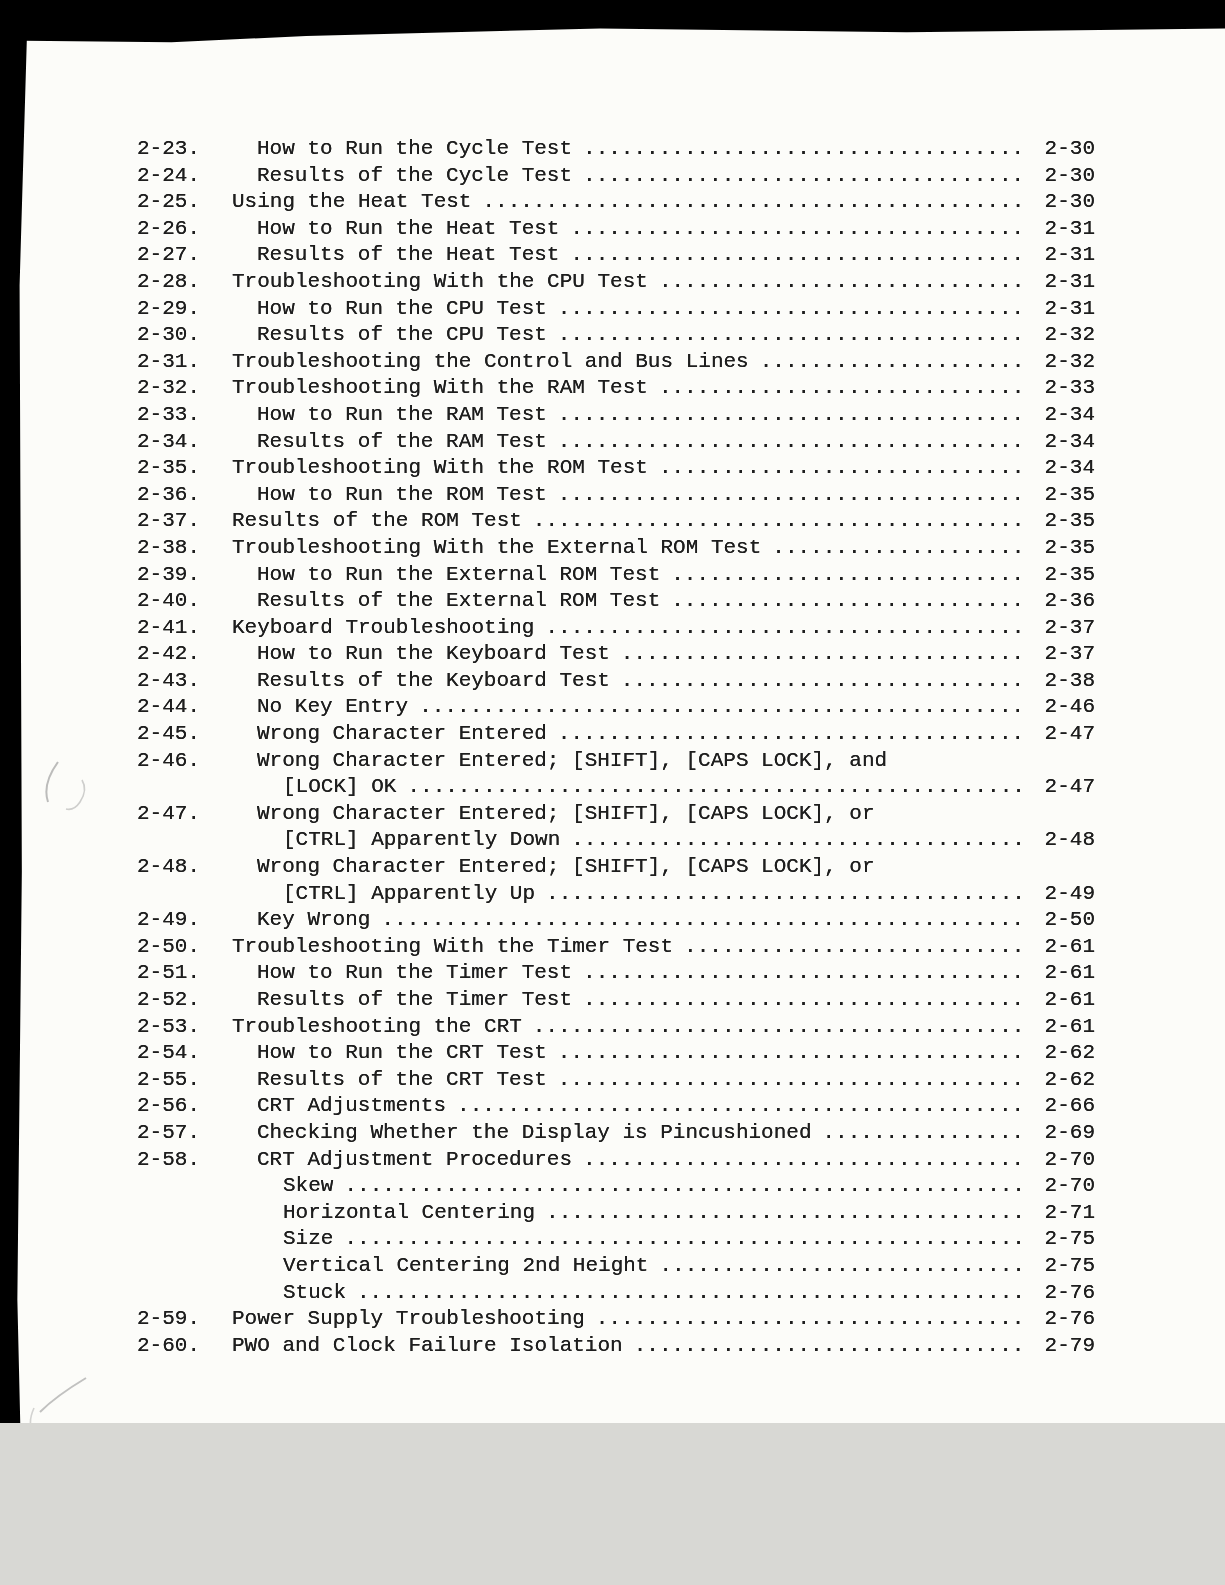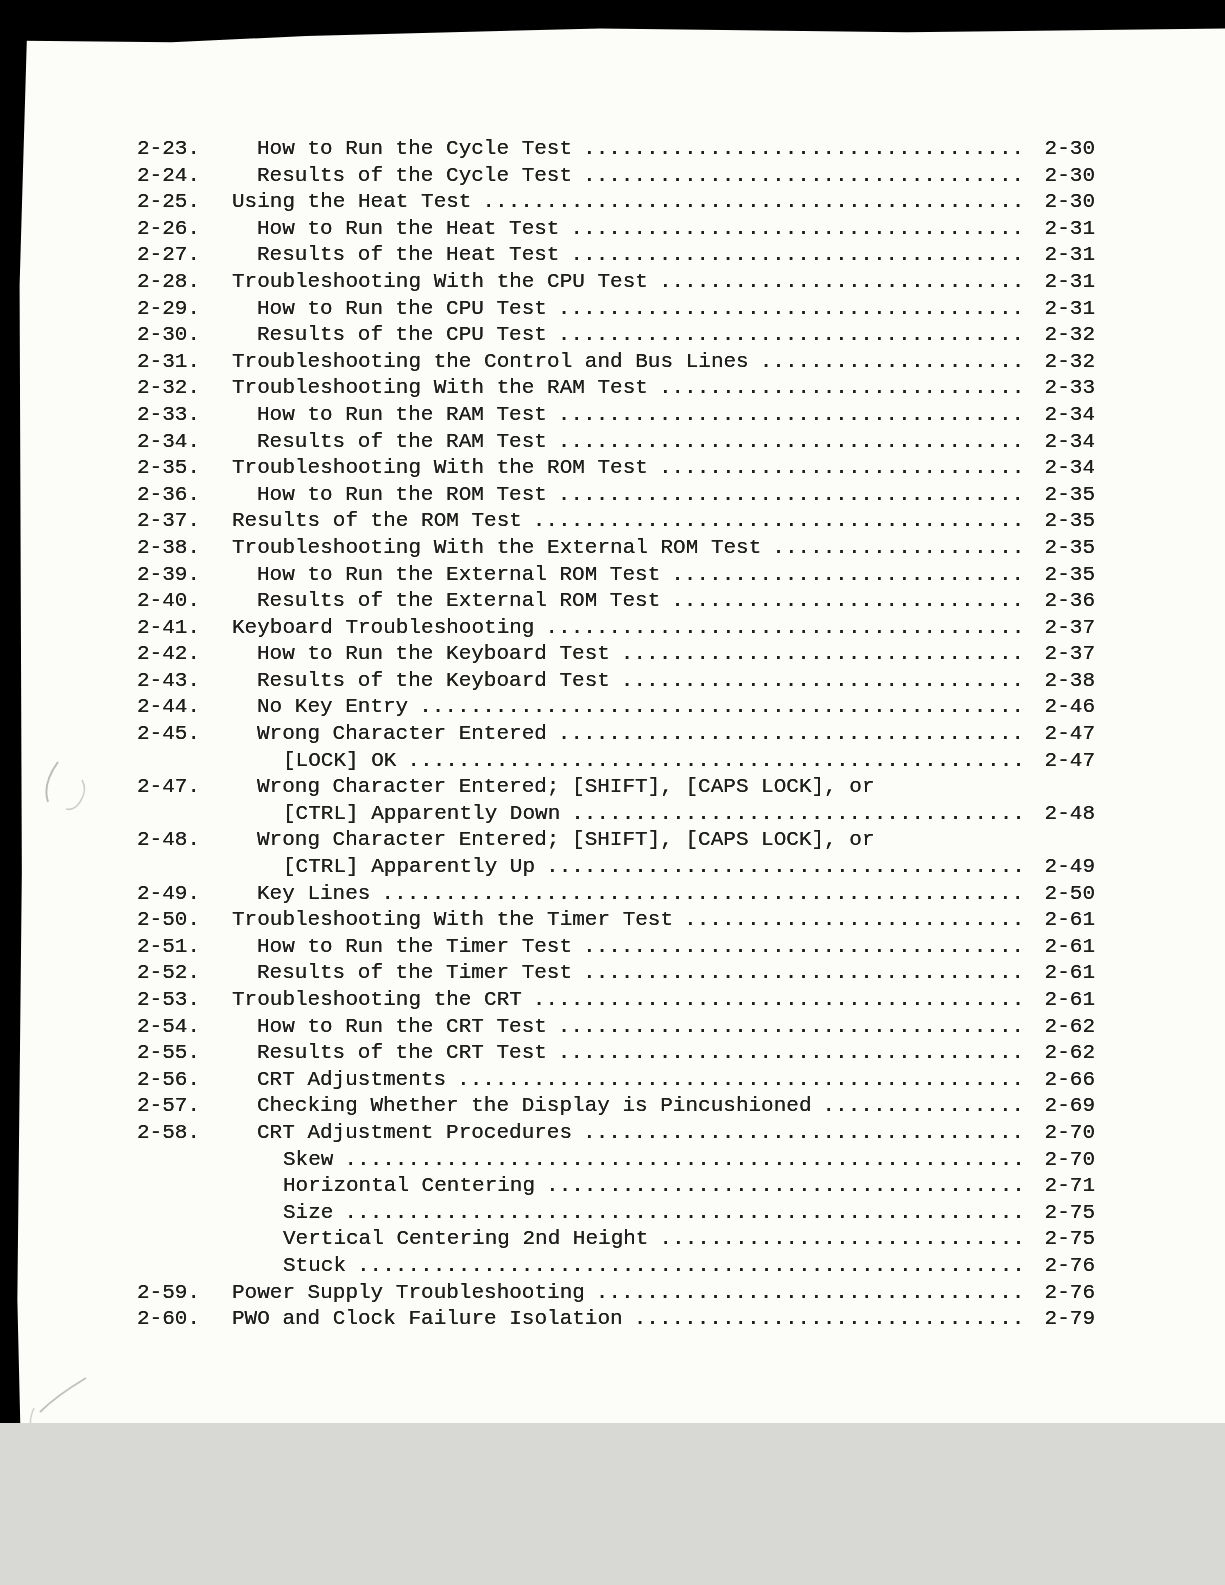--- a/index.html
+++ b/index.html
@@ -90,26 +90,27 @@
       <div class="row"><span class="num">2-36.</span><span class="title ind1">How to Run the ROM Test</span><span class="leader">................................................................................................................................................................................................................................................</span><span class="pg">2-35</span></div>
       <div class="row"><span class="num">2-37.</span><span class="title ind0">Results of the ROM Test</span><span class="leader">................................................................................................................................................................................................................................................</span><span class="pg">2-35</span></div>
       <div class="row"><span class="num">2-38.</span><span class="title ind0">Troubleshooting With the External ROM Test</span><span class="leader">................................................................................................................................................................................................................................................</span><span class="pg">2-35</span></div>
       <div class="row"><span class="num">2-39.</span><span class="title ind1">How to Run the External ROM Test</span><span class="leader">................................................................................................................................................................................................................................................</span><span class="pg">2-35</span></div>
       <div class="row"><span class="num">2-40.</span><span class="title ind1">Results of the External ROM Test</span><span class="leader">................................................................................................................................................................................................................................................</span><span class="pg">2-36</span></div>
       <div class="row"><span class="num">2-41.</span><span class="title ind0">Keyboard Troubleshooting</span><span class="leader">................................................................................................................................................................................................................................................</span><span class="pg">2-37</span></div>
       <div class="row"><span class="num">2-42.</span><span class="title ind1">How to Run the Keyboard Test</span><span class="leader">................................................................................................................................................................................................................................................</span><span class="pg">2-37</span></div>
       <div class="row"><span class="num">2-43.</span><span class="title ind1">Results of the Keyboard Test</span><span class="leader">................................................................................................................................................................................................................................................</span><span class="pg">2-38</span></div>
       <div class="row"><span class="num">2-44.</span><span class="title ind1">No Key Entry</span><span class="leader">................................................................................................................................................................................................................................................</span><span class="pg">2-46</span></div>
       <div class="row"><span class="num">2-45.</span><span class="title ind1">Wrong Character Entered</span><span class="leader">................................................................................................................................................................................................................................................</span><span class="pg">2-47</span></div>
+      <div class="row"><span class="num">2-46.</span><span class="title ind1">Wrong Character Entered; [SHIFT], [CAPS LOCK], and</span></div>
       <div class="row"><span class="num"></span><span class="title ind2">[LOCK] OK</span><span class="leader">................................................................................................................................................................................................................................................</span><span class="pg">2-47</span></div>
       <div class="row"><span class="num">2-47.</span><span class="title ind1">Wrong Character Entered; [SHIFT], [CAPS LOCK], or</span></div>
       <div class="row"><span class="num"></span><span class="title ind2">[CTRL] Apparently Down</span><span class="leader">................................................................................................................................................................................................................................................</span><span class="pg">2-48</span></div>
       <div class="row"><span class="num">2-48.</span><span class="title ind1">Wrong Character Entered; [SHIFT], [CAPS LOCK], or</span></div>
       <div class="row"><span class="num"></span><span class="title ind2">[CTRL] Apparently Up</span><span class="leader">................................................................................................................................................................................................................................................</span><span class="pg">2-49</span></div>
-      <div class="row"><span class="num">2-49.</span><span class="title ind1">Key Lines</span><span class="leader">................................................................................................................................................................................................................................................</span><span class="pg">2-50</span></div>
+      <div class="row"><span class="num">2-49.</span><span class="title ind1">Key Wrong</span><span class="leader">................................................................................................................................................................................................................................................</span><span class="pg">2-50</span></div>
       <div class="row"><span class="num">2-50.</span><span class="title ind0">Troubleshooting With the Timer Test</span><span class="leader">................................................................................................................................................................................................................................................</span><span class="pg">2-61</span></div>
       <div class="row"><span class="num">2-51.</span><span class="title ind1">How to Run the Timer Test</span><span class="leader">................................................................................................................................................................................................................................................</span><span class="pg">2-61</span></div>
       <div class="row"><span class="num">2-52.</span><span class="title ind1">Results of the Timer Test</span><span class="leader">................................................................................................................................................................................................................................................</span><span class="pg">2-61</span></div>
       <div class="row"><span class="num">2-53.</span><span class="title ind0">Troubleshooting the CRT</span><span class="leader">................................................................................................................................................................................................................................................</span><span class="pg">2-61</span></div>
       <div class="row"><span class="num">2-54.</span><span class="title ind1">How to Run the CRT Test</span><span class="leader">................................................................................................................................................................................................................................................</span><span class="pg">2-62</span></div>
       <div class="row"><span class="num">2-55.</span><span class="title ind1">Results of the CRT Test</span><span class="leader">................................................................................................................................................................................................................................................</span><span class="pg">2-62</span></div>
       <div class="row"><span class="num">2-56.</span><span class="title ind1">CRT Adjustments</span><span class="leader">................................................................................................................................................................................................................................................</span><span class="pg">2-66</span></div>
       <div class="row"><span class="num">2-57.</span><span class="title ind1">Checking Whether the Display is Pincushioned</span><span class="leader">................................................................................................................................................................................................................................................</span><span class="pg">2-69</span></div>
       <div class="row"><span class="num">2-58.</span><span class="title ind1">CRT Adjustment Procedures</span><span class="leader">................................................................................................................................................................................................................................................</span><span class="pg">2-70</span></div>
       <div class="row"><span class="num"></span><span class="title ind2">Skew</span><span class="leader">................................................................................................................................................................................................................................................</span><span class="pg">2-70</span></div>

